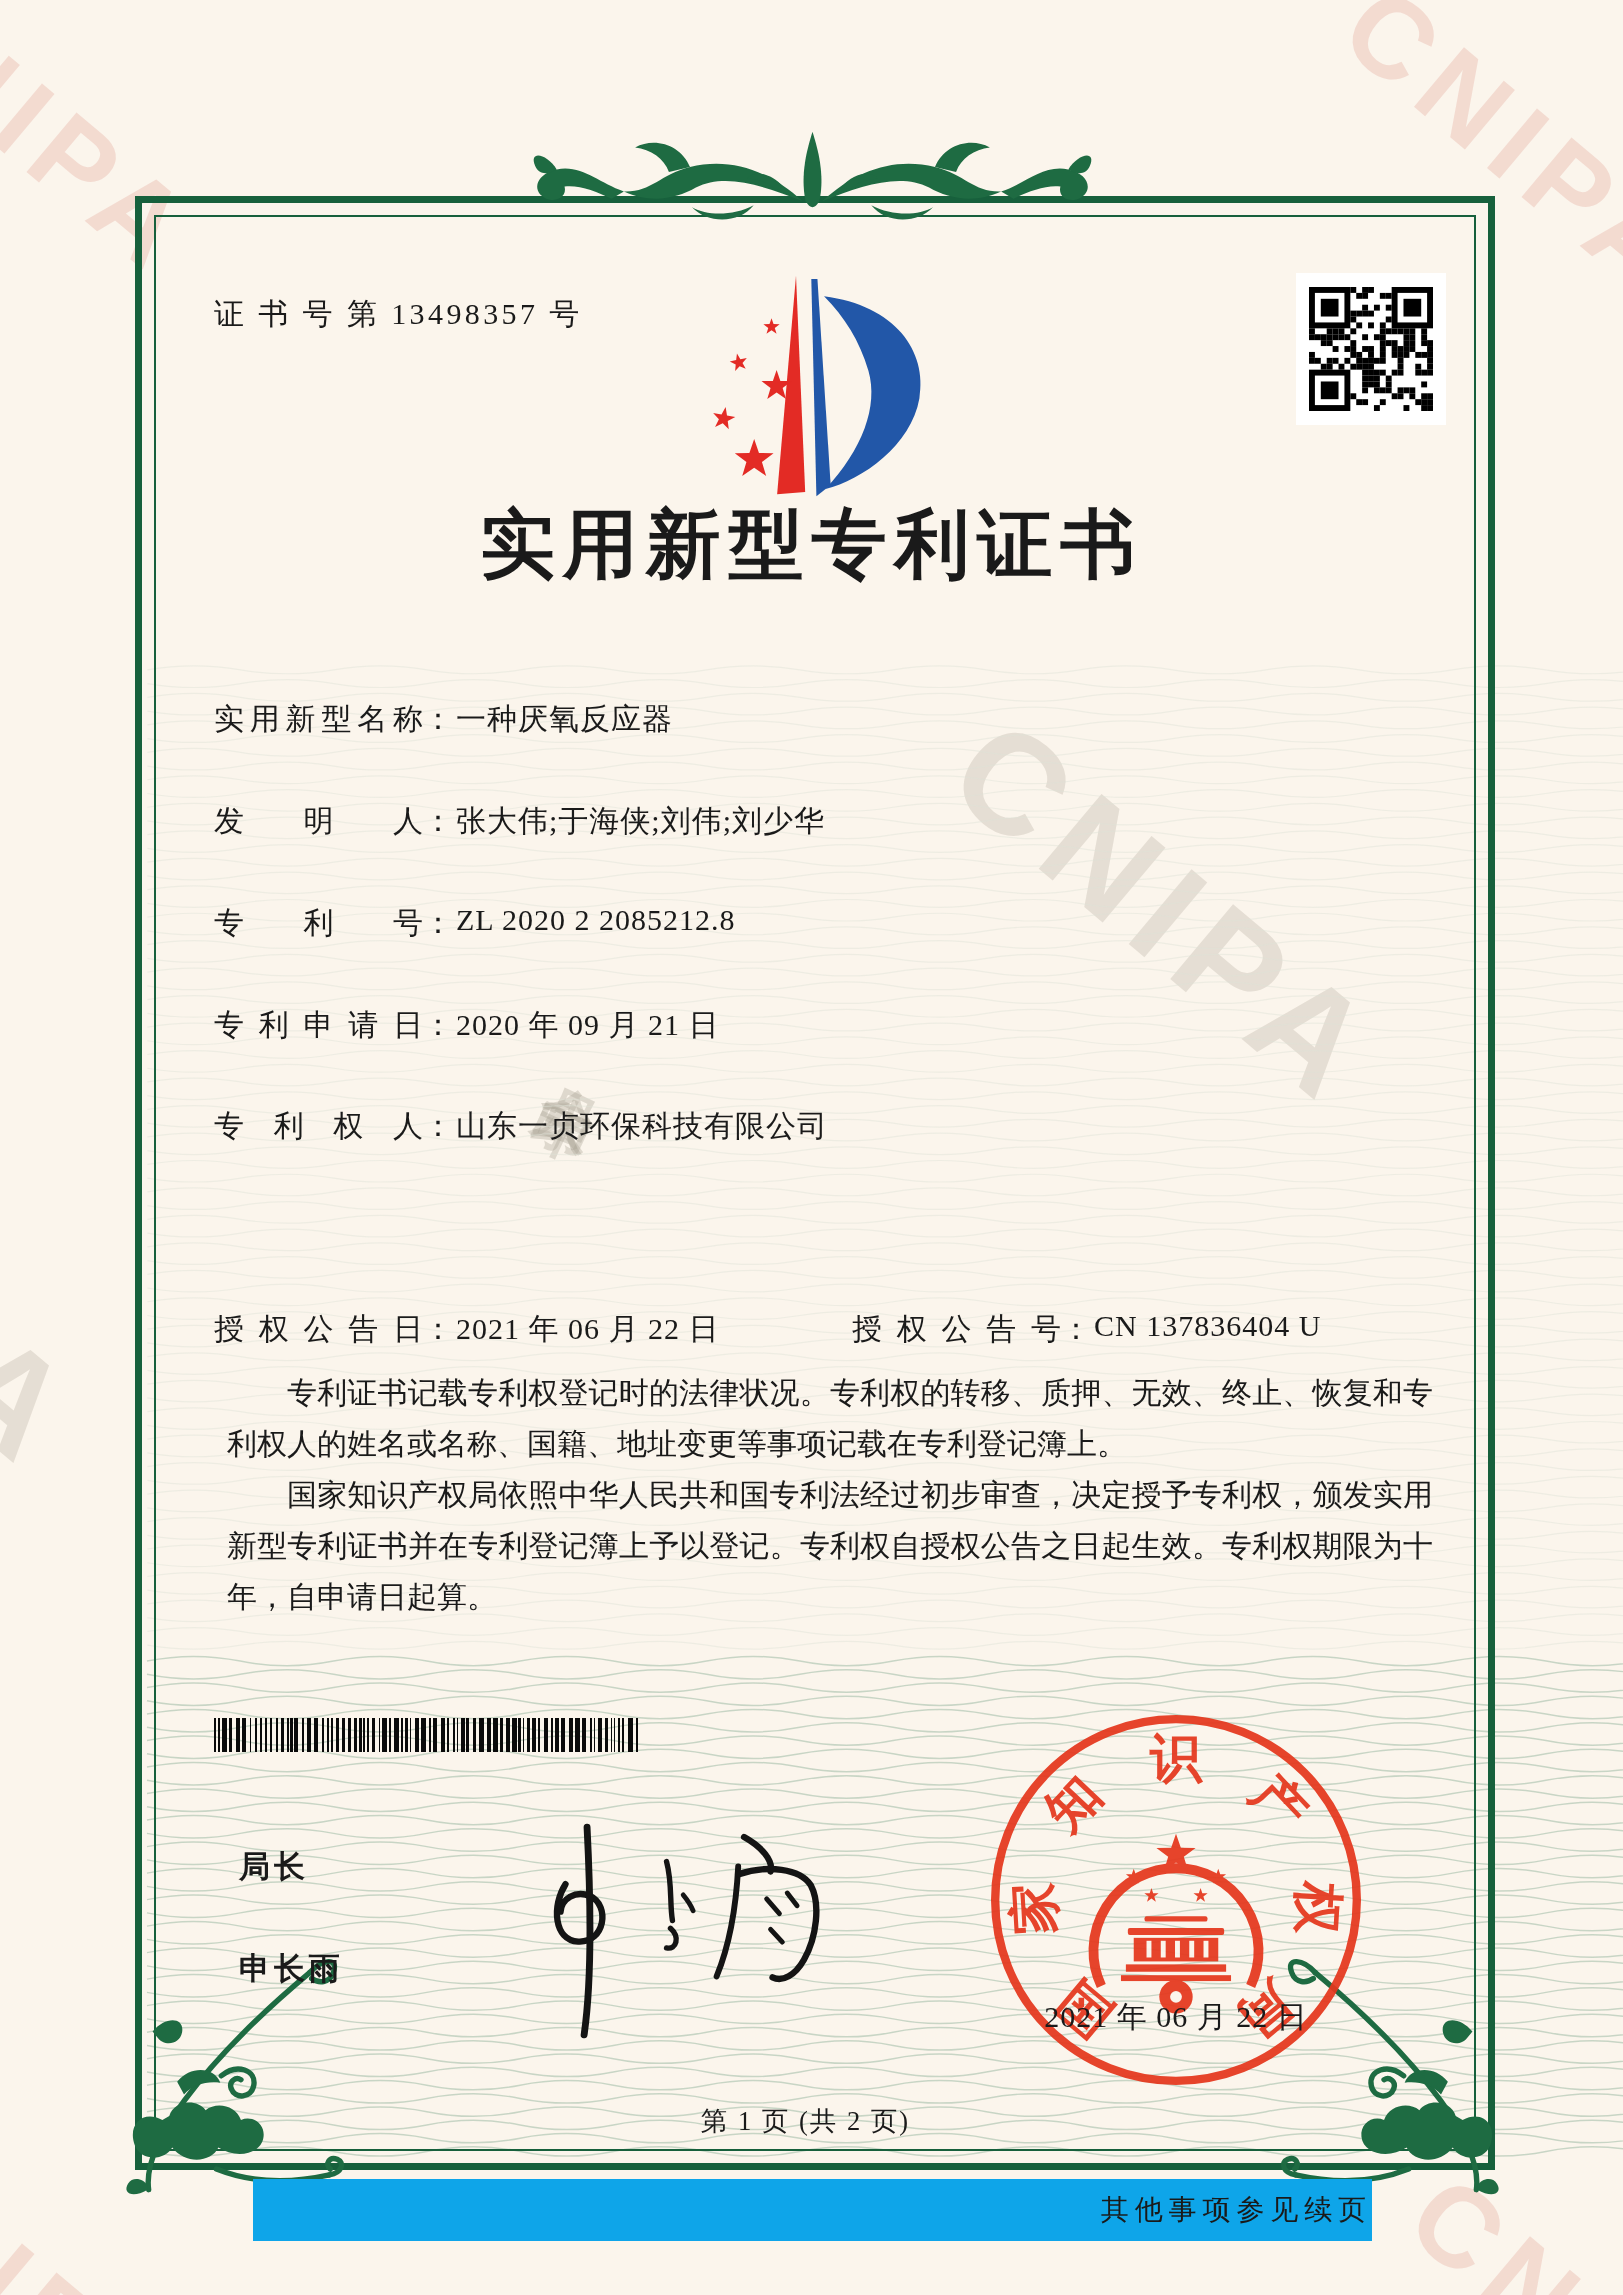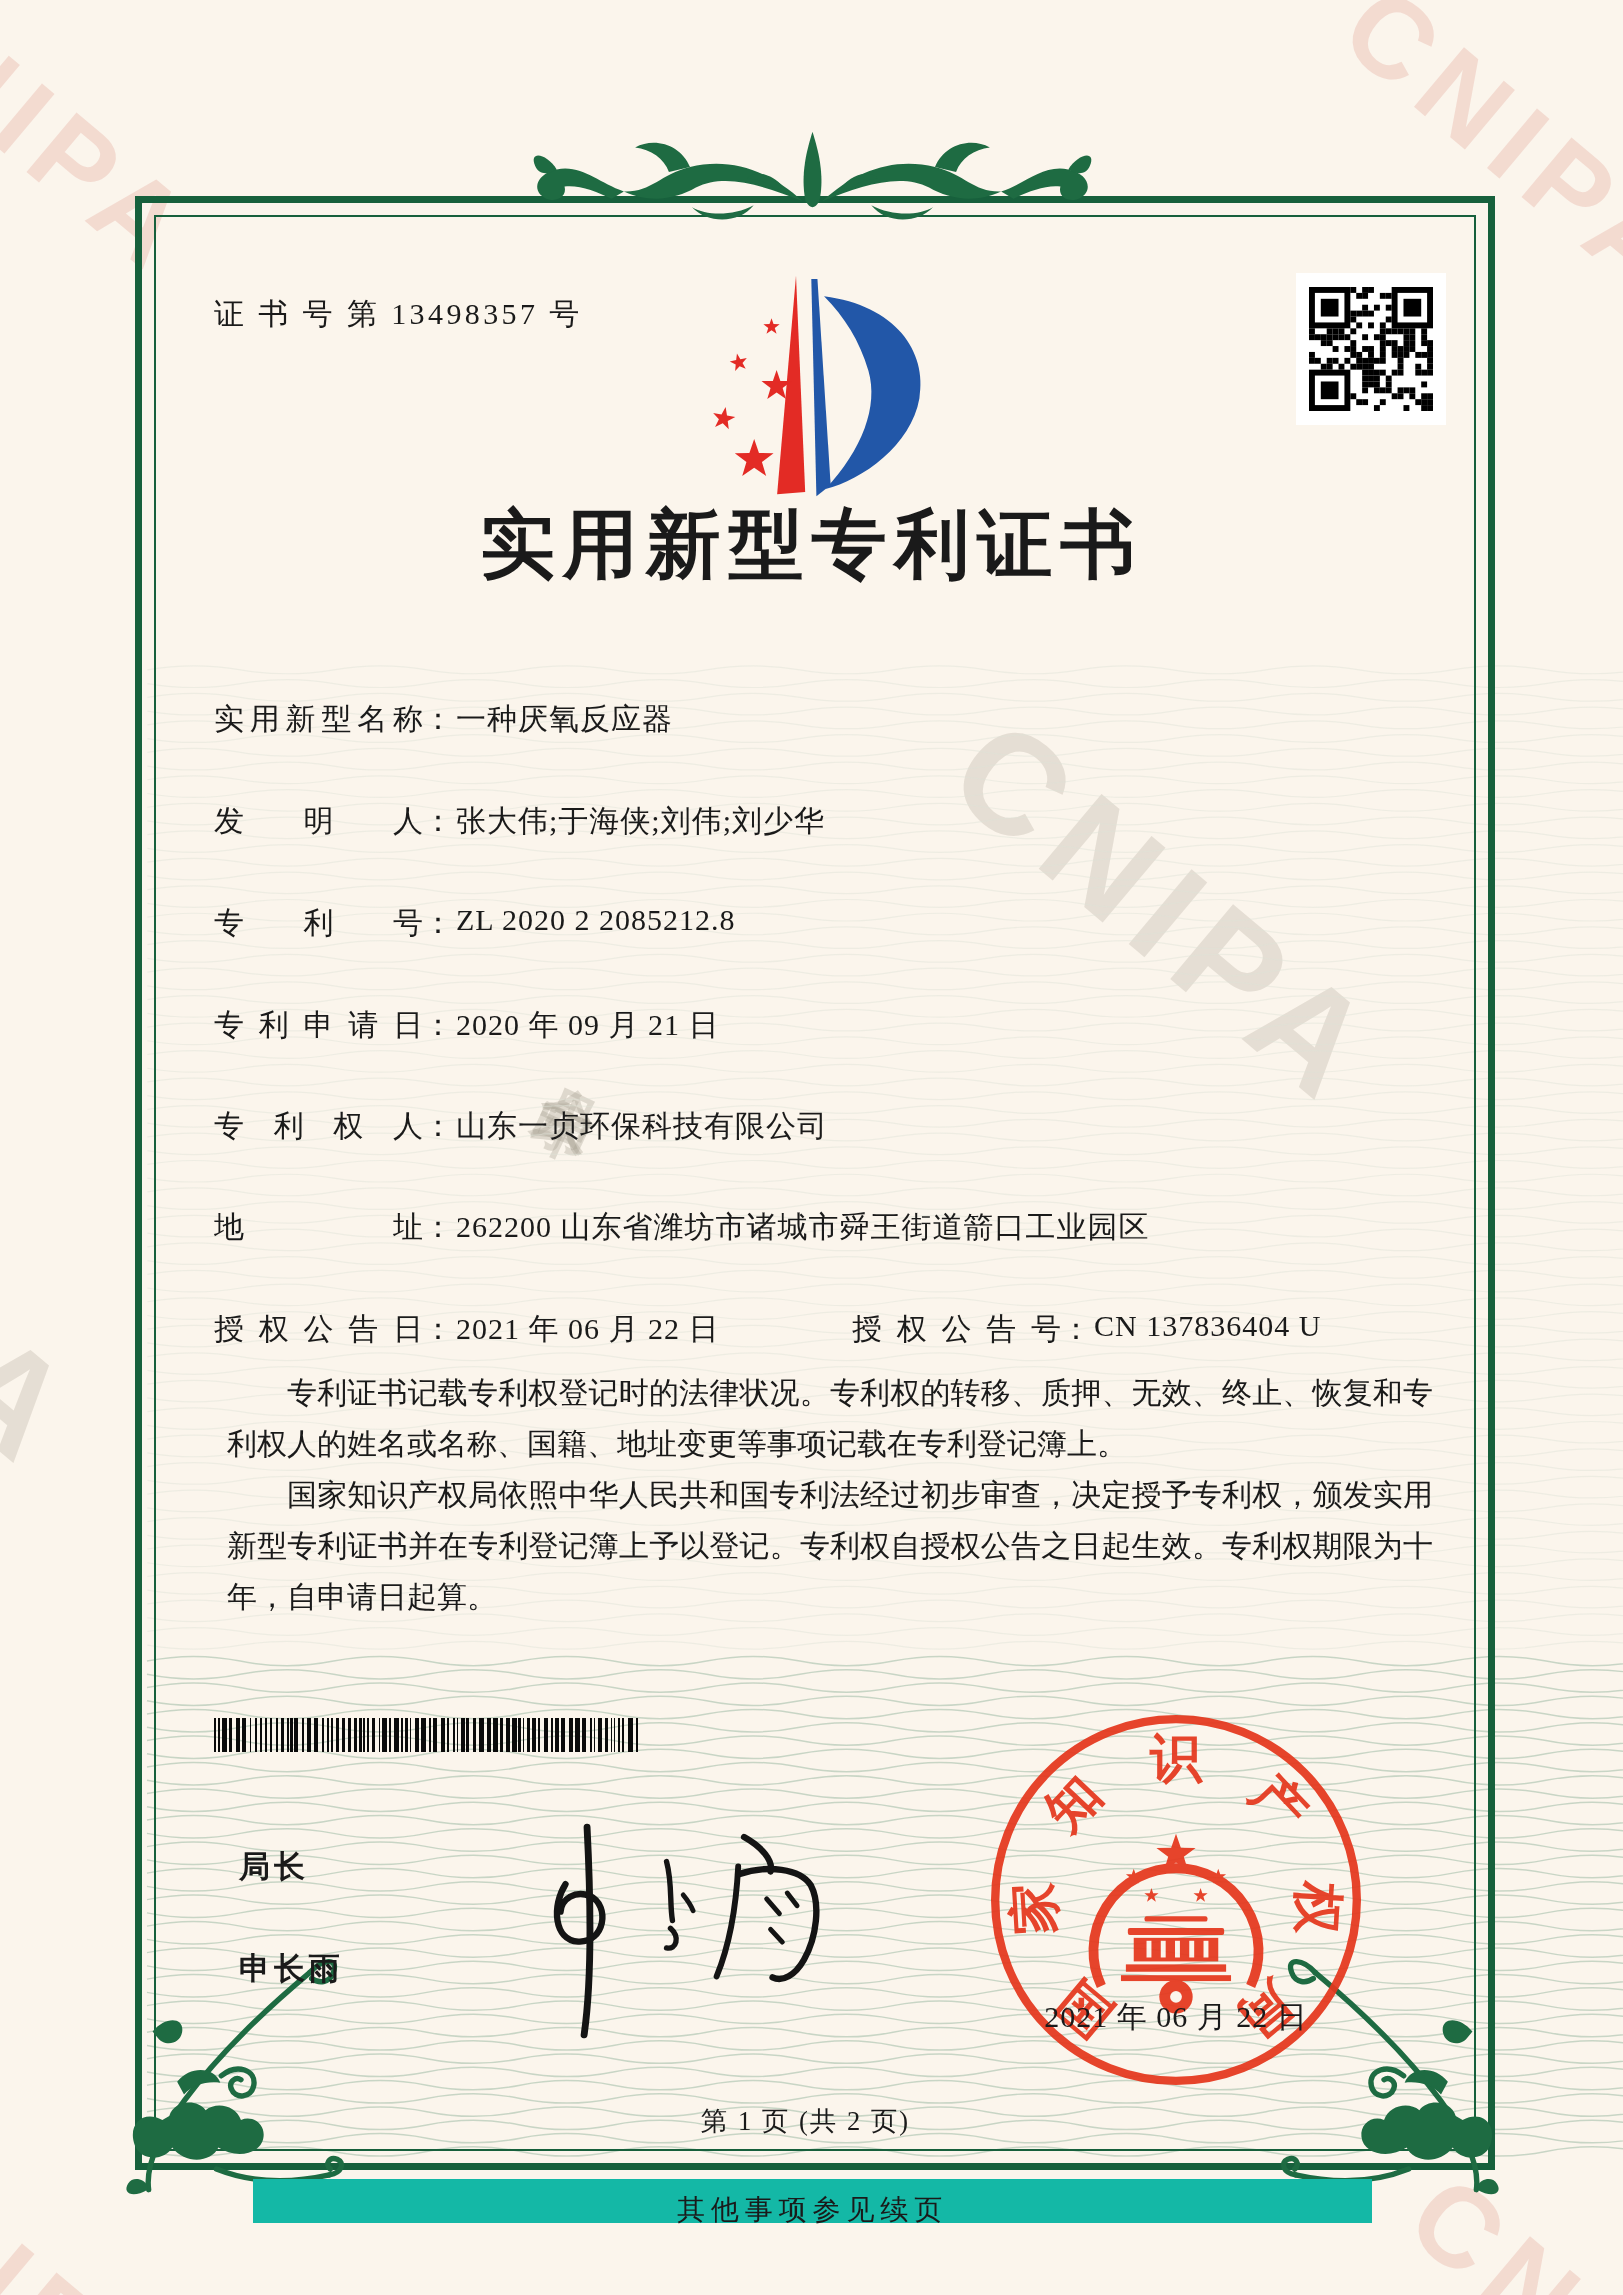--- a/index.html
+++ b/index.html
@@ -32,22 +32,22 @@
   #body-text{left:227px;top:1367px;width:1206px;font-size:30px;line-height:51px;
              text-align:justify;}
   #body-text p{margin:0;text-indent:2em;}
   #barcode{left:214px;top:1718px;width:444px;height:34px;font-size:0;}
   #barcode i{display:inline-block;height:34px;background:#0a0a0a;}
   .director{left:239px;font-size:31px;font-weight:bold;letter-spacing:3.9px;
             font-family:"Liberation Sans","DejaVu Sans",sans-serif;}
   #seal-date{left:977px;top:1997px;width:398px;text-align:center;font-size:30px;
              letter-spacing:1px;z-index:6;}
   #page-info{left:565px;top:2103px;width:481px;text-align:center;font-size:26.5px;letter-spacing:2px;}
-  #footer-strip{left:253px;top:2179px;width:1119px;height:44px;background:#14b8a6;
-                line-height:62px;text-align:center;font-size:28px;letter-spacing:5.9px;z-index:5;}
+  #footer-strip{left:253px;top:2179px;width:1119px;height:62px;background:#0ea5e9;
+                line-height:62px;text-align:right;font-size:28px;letter-spacing:5.9px;z-index:5;}
   #qr-box{left:1296px;top:273px;width:150px;height:152px;background:#ffffff;z-index:4;}
   .sealch{font-size:106px;font-weight:bold;fill:#e5371d;font-family:"Liberation Serif",serif;}
 </style>
 </head>
 <body>
 
 <div id="page">
 
   <svg width="0" height="0" style="position:absolute">
     <defs>
@@ -408,23 +408,20 @@
   </div>
   <div class="content abs row" style="top:903px">
     <span class="flabel">专利号</span><span class="fcolon">：</span><span class="fvalue">ZL 2020 2 2085212.8</span>
   </div>
   <div class="content abs row" style="top:1005px">
     <span class="flabel">专利申请日</span><span class="fcolon">：</span><span class="fvalue">2020 年 09 月 21 日</span>
   </div>
   <div class="content abs row" style="top:1106px">
     <span class="flabel">专利权人</span><span class="fcolon">：</span><span class="fvalue">山东一贞环保科技有限公司</span>
   </div>
-  <div class="content abs row" style="top:1207px">
-    <span class="flabel">地址</span><span class="fcolon">：</span><span class="fvalue">262200 山东省潍坊市诸城市舜王街道箭口工业园区</span>
-  </div>
   <div class="content abs row" style="top:1309px">
     <span>
       <span class="flabel">授权公告日</span><span class="fcolon">：</span><span class="fvalue">2021 年 06 月 22 日</span>
     </span>
     <span class="pairB">
       <span class="flabel">授权公告号</span><span class="fcolon">：</span><span class="fvalue">CN 137836404 U</span>
     </span>
   </div>
 
   <div class="content abs" id="body-text">

